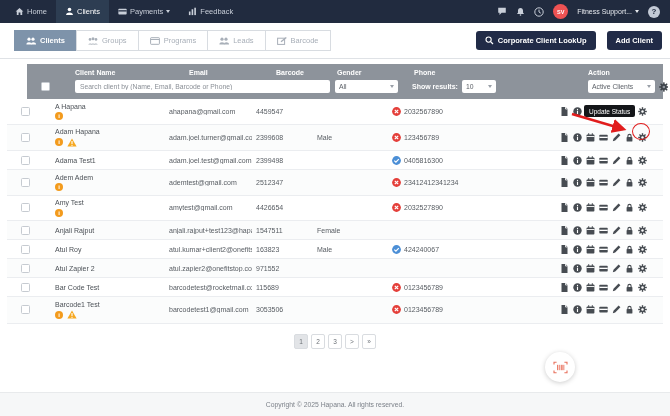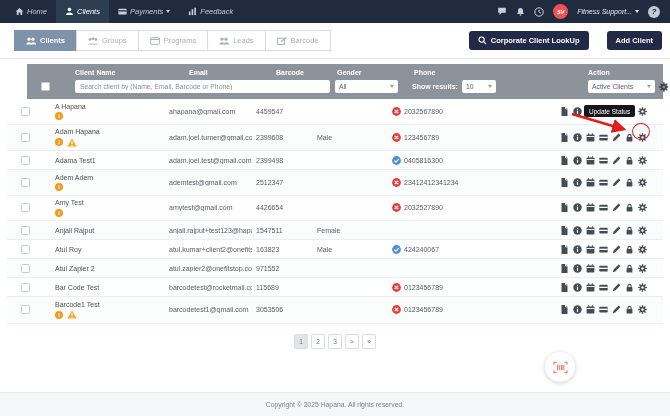--- a/index.html
+++ b/index.html
@@ -2,38 +2,38 @@
 <html><head>
 <meta charset="utf-8">
 <style>
   * { box-sizing: border-box; margin: 0; padding: 0; }
   html,body { width:670px; height:416px; }
   body {
     font-family: "Liberation Sans", "DejaVu Sans", sans-serif;
     background:#fff; position:relative; overflow:hidden; color:#575c62;
   }
   
-  .topnav { height:23px; background:#212b3f; display:flex; align-items:stretch; padding:0 10px 0 6px;font-style:italic; }
+  .topnav { height:23px; background:#212b3f; display:flex; align-items:stretch; padding:0 10px 0 6px; }
   .nav-left { display:flex; align-items:stretch; }
   .nav-item { display:flex; align-items:center; gap:3px; padding:0 9px; font-size:7.5px; color:#c9cfd9; cursor:pointer; }
   .nav-item.active { background:#2d3d52; color:#fff; }
   .nav-item svg { flex:0 0 auto; }
   .nav-right { margin-left:auto; display:flex; align-items:center; gap:9px; }
   .icon-btn { display:flex; align-items:center; color:#c9cfd9; cursor:pointer; }
   .avatar { width:15px; height:15px; border-radius:50%; background:#ee5253; color:#fff; font-size:5.5px; font-weight:bold; display:flex; align-items:center; justify-content:center; cursor:pointer; }
   .user-name { font-size:7px; color:#e6e9ee; cursor:pointer; display:flex; align-items:center; gap:3px; }
   .caret-down { width:0; height:0; border-left:2.8px solid transparent; border-right:2.8px solid transparent; border-top:3.4px solid currentColor; display:inline-block; }
   .help-circle { width:12px; height:12px; border-radius:50%; background:#c3cad6; color:#212b3f; font-size:8px; font-weight:bold; display:flex; align-items:center; justify-content:center; cursor:pointer; }
   
   .tabbar { display:flex; align-items:center; justify-content:space-between; padding:7px 8px 7px 14px; border-bottom:1px solid #dfe2e6; background:#fff; }
   .tabs { display:flex; }
   .tab { display:flex; align-items:center; gap:4px; padding:5px 11px; font-size:7.5px; color:#a8afb8; border:1px solid #d8dce1; margin-left:-1px; background:#fff; cursor:pointer; white-space:nowrap; }
   .tab:first-child { margin-left:0; }
   .tab.active { background:#7e93aa; border-color:#7e93aa; color:#fff; font-weight:bold; }
-  .tab-actions { display:flex; gap:18px; }
+  .tab-actions { display:flex; gap:11px; }
   .btn-dark { display:flex; align-items:center; gap:4px; background:#212b47; color:#fff; font-size:7.5px; font-weight:bold; padding:5px 9px; border-radius:3px; border:none; cursor:pointer; white-space:nowrap; }
   
   .table-card { margin:5px 7px 0; }
   .grid7 { display:grid; grid-template-columns:40px 118px 87px 61px 71px 174px 105px; }
   .thead { background:#8d939b; color:#fff;margin-left:20px; }
   .thead-labels > div { font-size:7px; font-weight:bold; padding:5px 0 2px 8px; white-space:nowrap; }
   .thead-labels .pad4 { padding-left:4px; }
   .thead-labels .pad10 { padding-left:10px; }
   .thead-controls { padding:2px 0 6px; align-items:center; }
   .chk { width:9px; height:9px; background:#fff; border:1px solid #c6cbd1; border-radius:1.5px; display:inline-block; cursor:pointer; }

